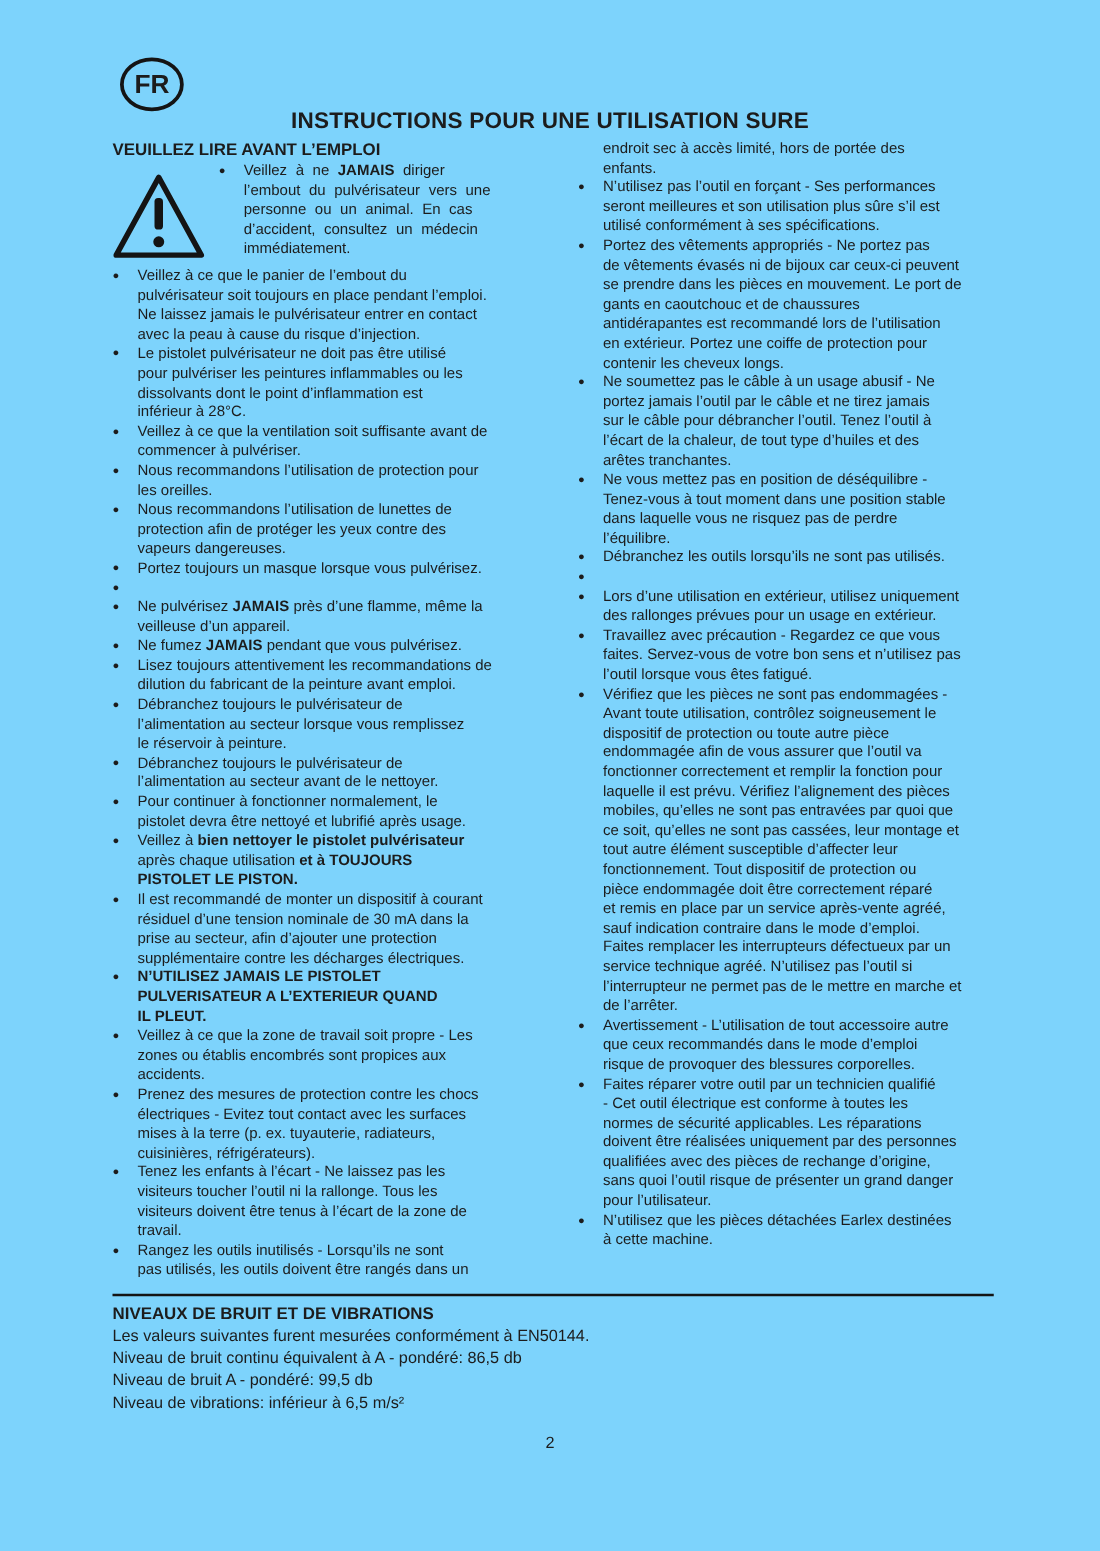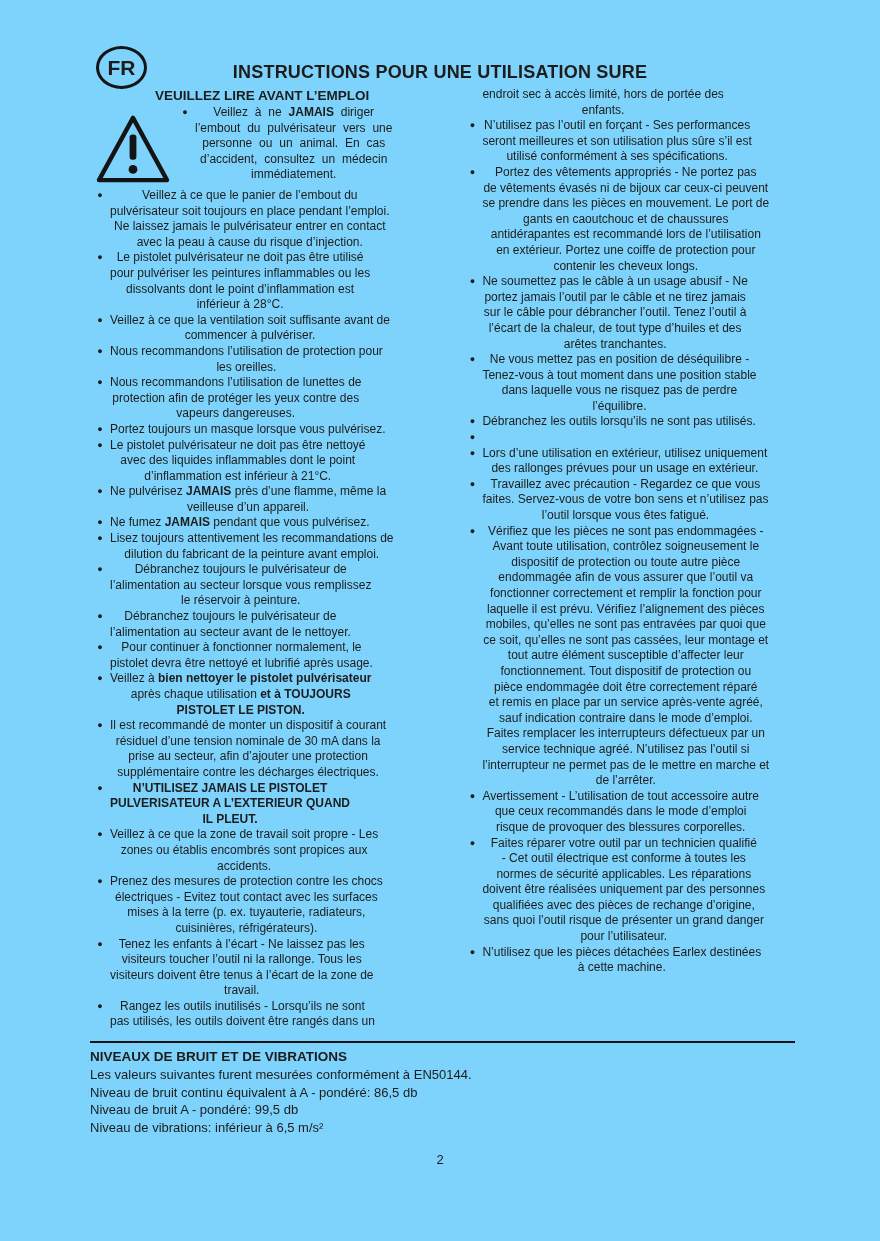--- a/index.html
+++ b/index.html
@@ -13,25 +13,25 @@
 
   .fr-badge {
     position:absolute; left:96px; top:46px;
     width:51px; height:43px;
     border:3px solid #141414; border-radius:50%;
     display:flex; align-items:center; justify-content:center;
     font-weight:bold; font-size:21px; letter-spacing:0px;
   }
 
   .title {
-    text-align:center; padding-top:62px;
+    text-align:center; padding-top:86px;
     font-size:18px; font-weight:bold; letter-spacing:0.2px; line-height:21px;
   }
 
-  .columns { display:flex; margin:4px 85px 0 90px; gap:28px;text-align:center; }
+  .columns { display:flex; margin:4px 85px 0 90px; gap:28px; }
   .col-left  { width:352px; }
   .col-right { width:340px; }
 
   .col-header { font-size:13.5px; font-weight:bold; line-height:18px; }
 
   .li-text {
     font-size:12px; line-height:15.6px;
     white-space:pre-line;
   }
 
@@ -123,23 +123,20 @@
             <div class="li-text">Nous recommandons l’utilisation de lunettes de
 protection afin de protéger les yeux contre des
 vapeurs dangereuses.</div>
           </li>
           <li>
             <span class="marker">●</span>
             <div class="li-text">Portez toujours un masque lorsque vous pulvérisez.</div>
           </li>
           <li>
             <span class="marker">●</span>
-            <div class="li-text">Le pistolet pulvérisateur ne doit pas être nettoyé
-avec des liquides inflammables dont le point
-d’inflammation est inférieur à 21°C.</div>
           </li>
           <li>
             <span class="marker">●</span>
             <div class="li-text">Ne pulvérisez <strong>JAMAIS</strong> près d’une flamme, même la
 veilleuse d’un appareil.</div>
           </li>
           <li>
             <span class="marker">●</span>
             <div class="li-text">Ne fumez <strong>JAMAIS</strong> pendant que vous pulvérisez.</div>
           </li>

